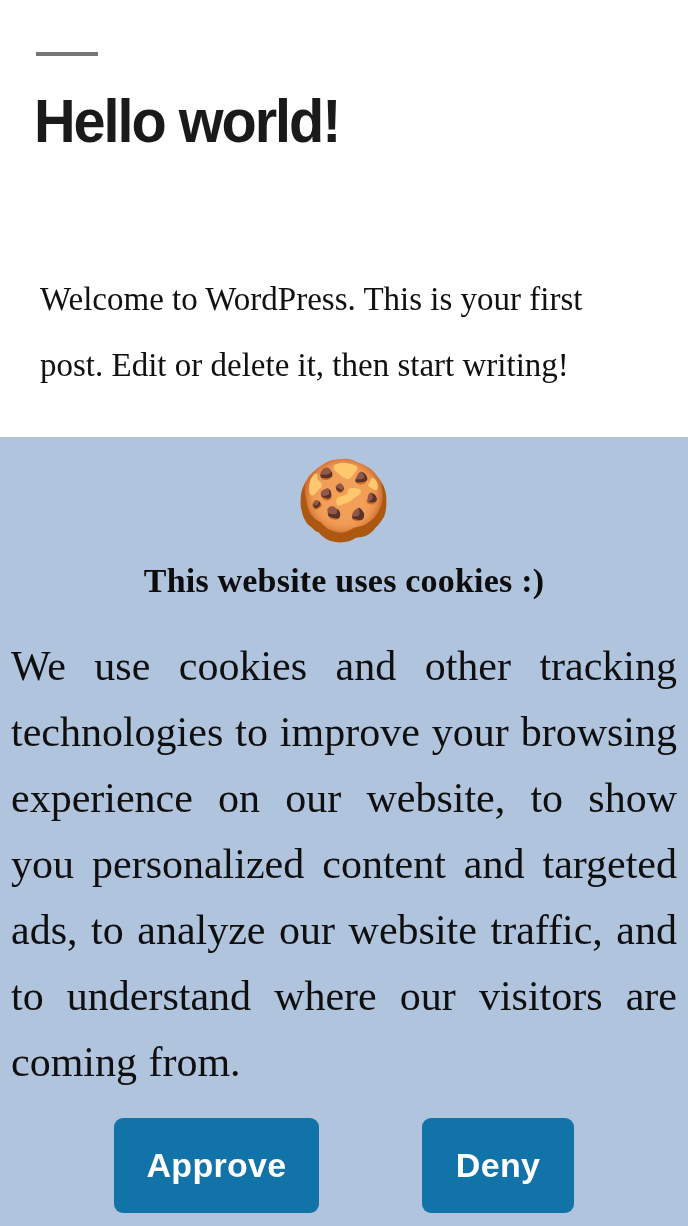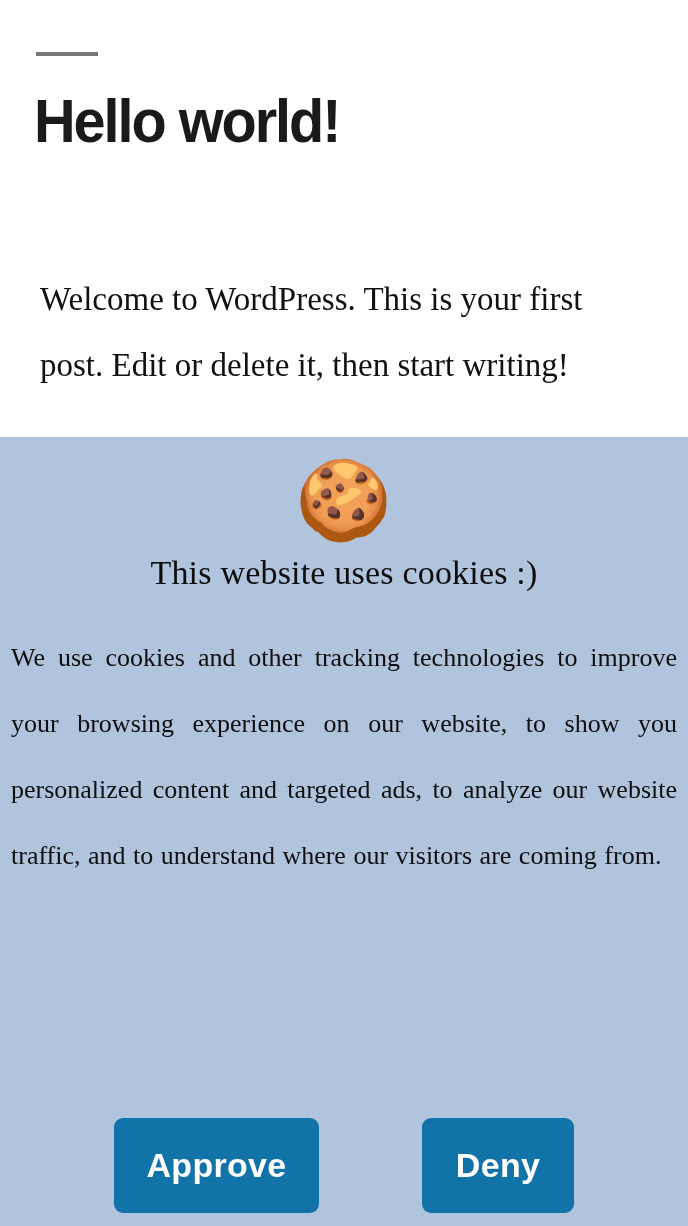--- a/index.html
+++ b/index.html
@@ -81,36 +81,36 @@
     text-align: center;
     font-family: "DejaVu Sans", sans-serif;
     font-size: 78px;
     line-height: 1;
     margin: 24px 0 0 0;
     height: 92px;
     user-select: none;
   }
 
   #cookie-heading {
-    margin: 0;
+    margin: 8px;
     text-align: center;
     font-family: "Liberation Serif", "DejaVu Serif", serif;
-    font-weight: 400;
+    font-weight: 700;
     font-size: 34px;
     line-height: 40px;
     color: #0d0d0d;
     letter-spacing: 0.2px;
   }
 
   #cookie-text {
     margin: 32px 0 0 0;
     text-align: justify;
     text-align-last: left;
     font-family: "Liberation Serif", "DejaVu Serif", serif;
-    font-size: 26px;
+    font-size: 42px;
     line-height: 66px;
     color: #0f0f0f;
     word-spacing: 1px;
   }
 
   #cookie-actions {
     position: absolute;
     left: 0;
     right: 0;
     top: 681px;

